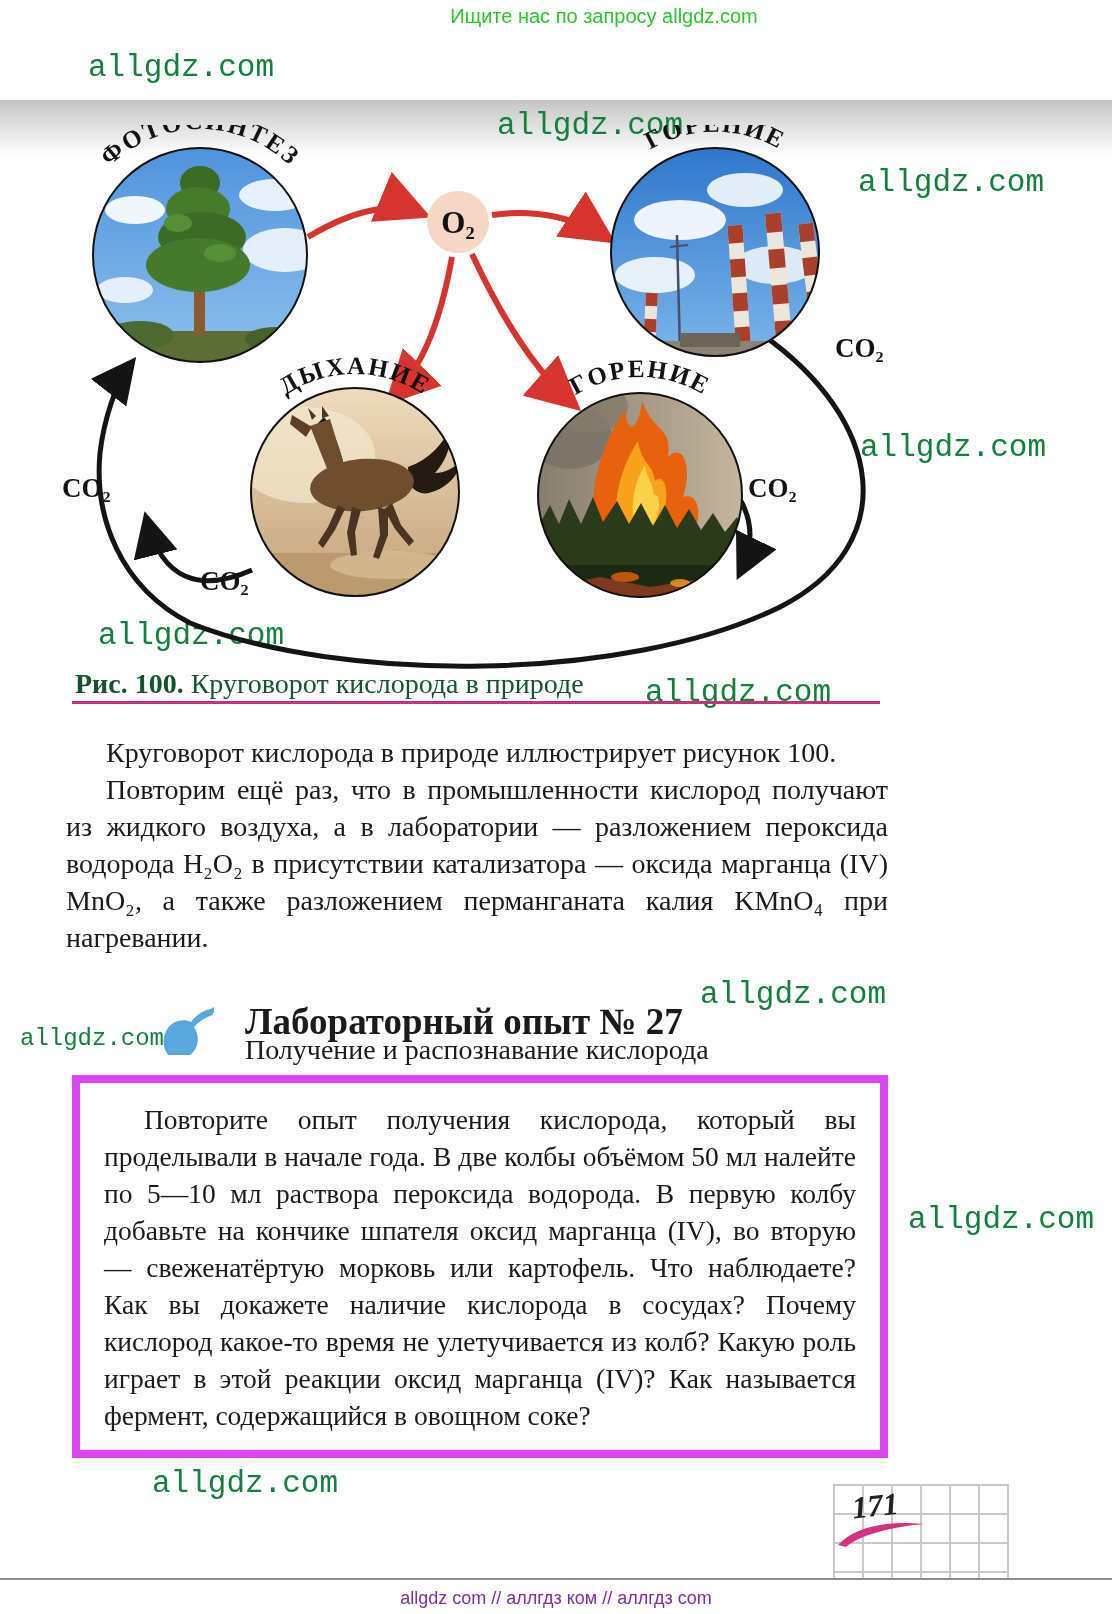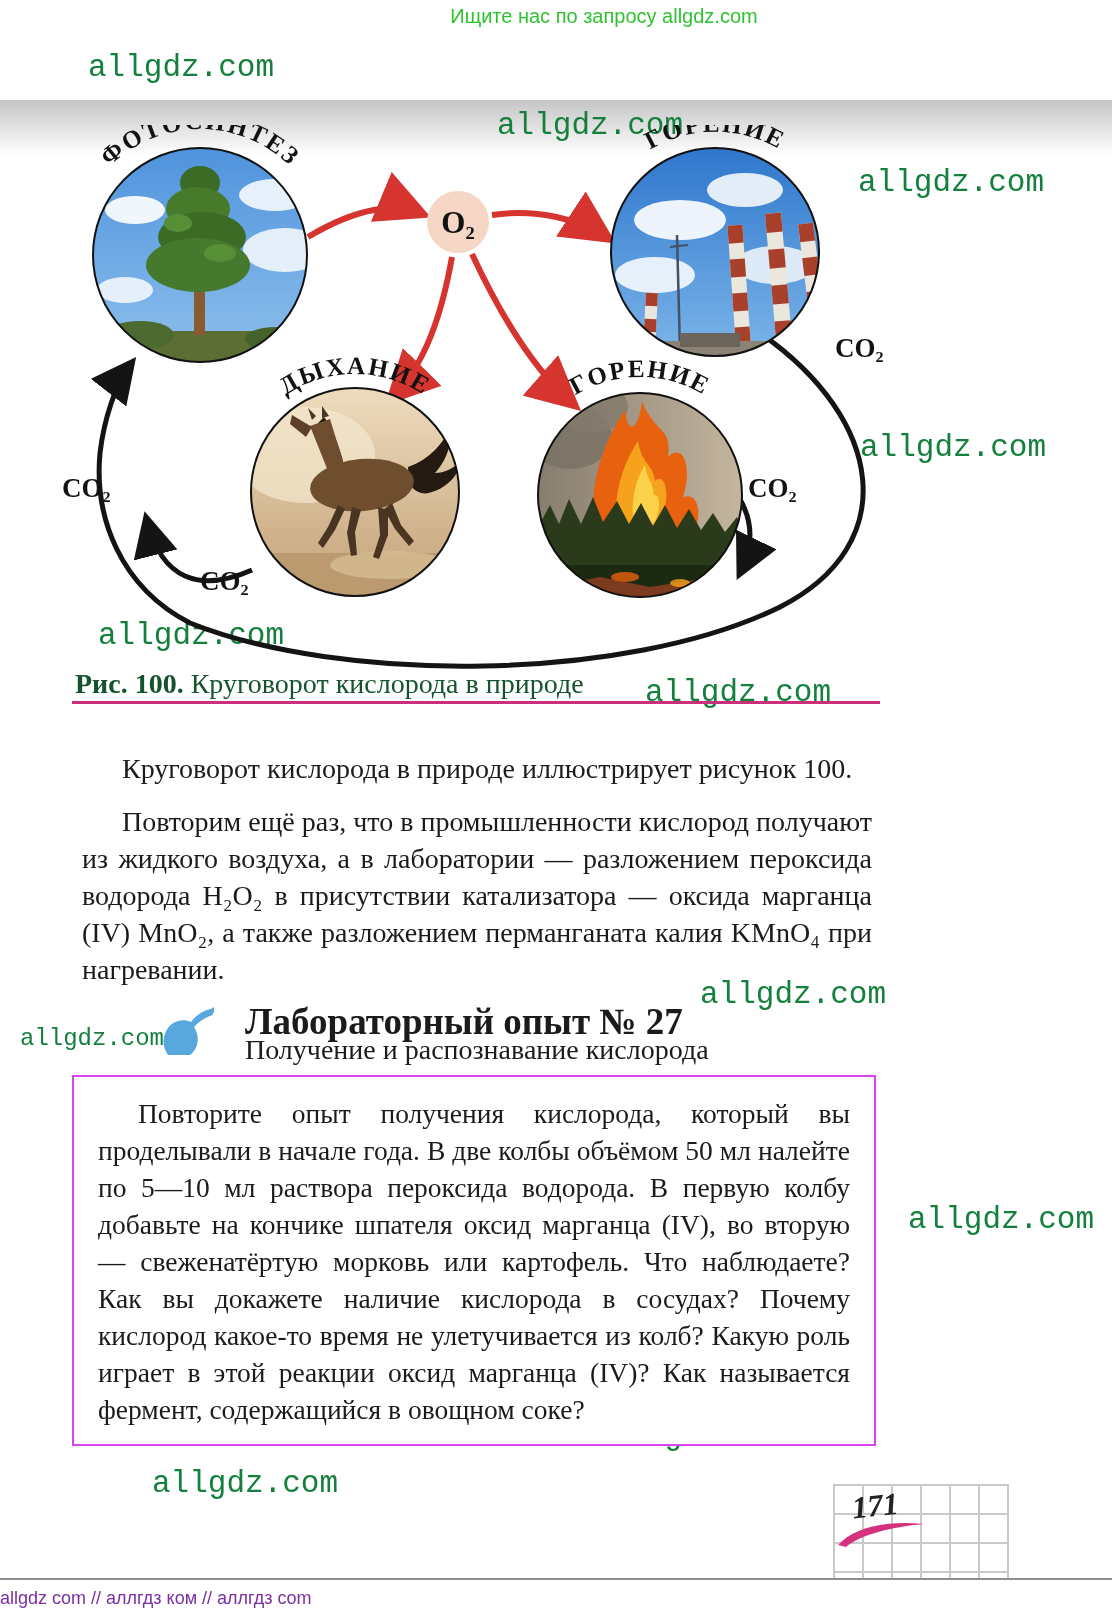--- a/index.html
+++ b/index.html
@@ -20,41 +20,41 @@
   .node-label{font-family:"Liberation Serif","DejaVu Serif",serif;font-weight:bold;
       font-size:25px;letter-spacing:2px;fill:#121212;}
   .mol{font-family:"Liberation Serif","DejaVu Serif",serif;font-weight:bold;fill:#121212;}
   
   .caption{position:absolute;left:75px;top:668px;font-size:28px;color:#14532d;}
   .caption b{font-weight:bold;}
   .caption-rule{position:absolute;left:72px;top:701px;width:808px;height:3px;background:#cb2f7b;}
   
   .bodytext{position:absolute;left:66px;top:734px;width:822px;
             font-size:28px;line-height:37px;text-align:justify;}
-  .bodytext p{margin:16px;text-indent:40px;}
+  .bodytext p{margin:0;text-indent:40px;}
   
   #lab-icon{position:absolute;left:158px;top:1003px;}
   .lab-title{position:absolute;left:245px;top:1000px;font-size:37px;font-weight:bold;}
   .lab-subtitle{position:absolute;left:245px;top:1034px;font-size:28px;text-align:right;}
   
   .expbox{position:absolute;left:72px;top:1075px;width:752px;
-          border:2px solid #d946ef;background:#ffffff;padding:18px 24px 16px 24px;
+          border:8px solid #d946ef;background:#ffffff;padding:18px 24px 16px 24px;
           font-size:27.5px;line-height:37px;text-align:justify;}
   .expbox p{margin:0;text-indent:40px;}
   
   .grid{position:absolute;left:833px;top:1484px;width:176px;height:94px;background:
         linear-gradient(#c9c9c9 2px,transparent 2px),
         linear-gradient(90deg,#c9c9c9 2px,transparent 2px);
         background-size:29px 29px;background-position:0 0;}
   .pagenum{position:absolute;left:852px;top:1488px;font-size:31px;font-weight:bold;
            font-style:italic;color:#222;transform:rotate(-6deg);}
   #swoosh{position:absolute;left:836px;top:1518px;}
   
   .footer-rule{position:absolute;left:0;top:1578px;width:1112px;height:2px;background:#8f8f8f;}
-  .footer{position:absolute;left:0;top:1588px;width:100%;text-align:left;
+  .footer{position:absolute;left:0;top:1588px;width:100%;text-align:center;
           font-family:"Liberation Sans","DejaVu Sans",sans-serif;
           font-size:18px;color:#7b2fa0;}
 </style>
 </head>
 <body>
 
 <div id="page">
 
   <div class="promo">Ищите нас по запросу allgdz.com</div>
   <div class="header-shadow"></div>

